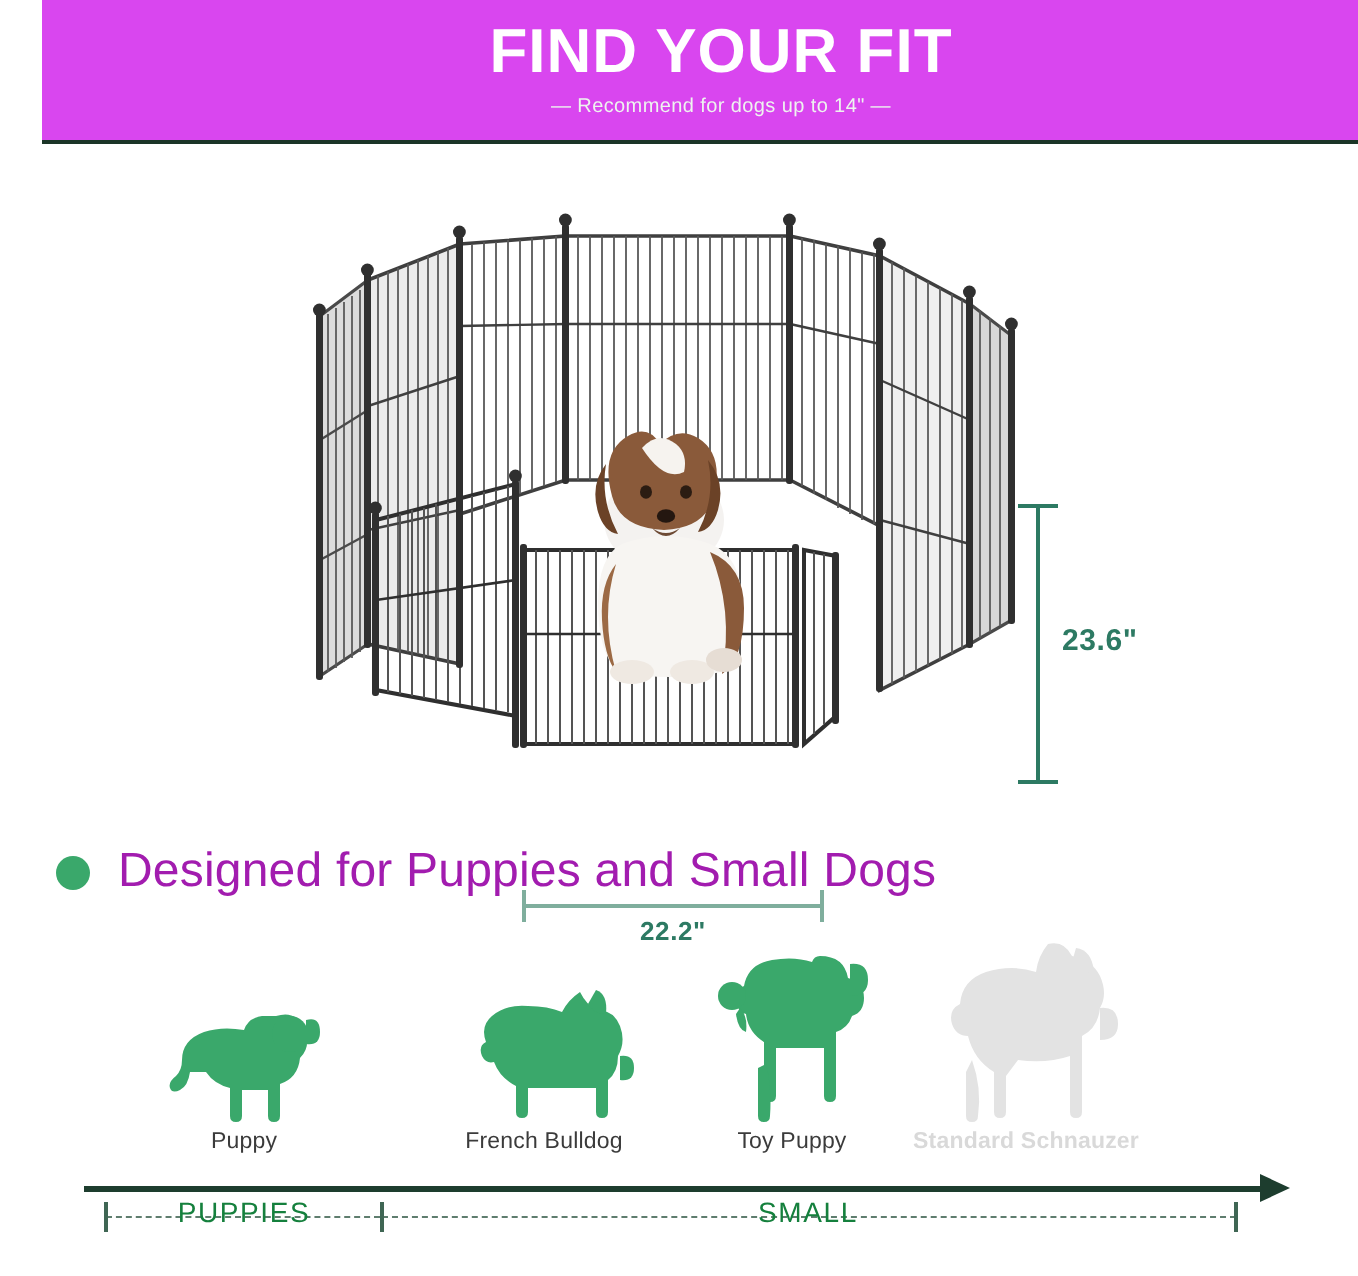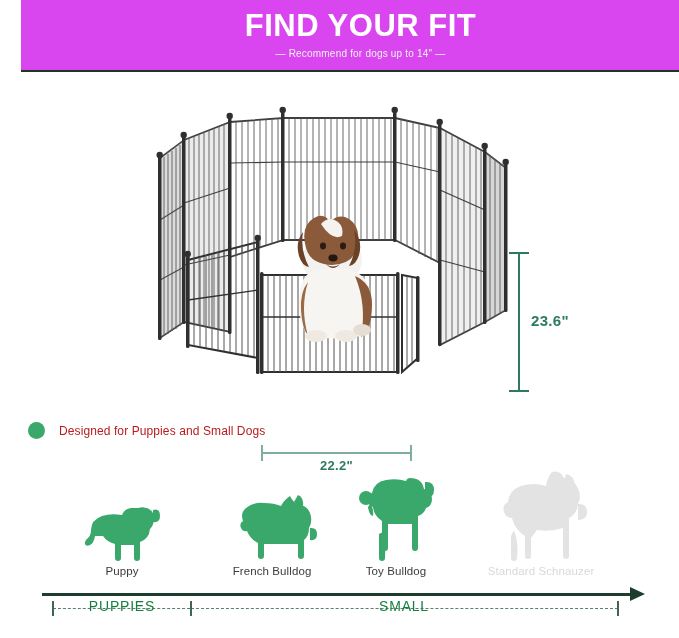--- a/index.html
+++ b/index.html
@@ -137,22 +137,22 @@
   }
   .feature-dot {
     width: 17px;
     height: 17px;
     border-radius: 50%;
     background: #3aa86b;
     flex: 0 0 auto;
   }
   .feature-text {
     margin-left: 14px;
-    color: #b91c1c;
-    font-size: 12px;
+    color: #a21caf;
+    font-size: 24px;
     font-weight: normal;
     letter-spacing: 0.1px;
     white-space: nowrap;
   }
 
   
   .dogs {
     position: absolute;
     left: 0;
     top: 470px;
@@ -491,24 +491,24 @@
     <div class="dog-cell" style="left:321px;">
       <div class="dog-art">
         <svg width="86" height="86" viewBox="0 0 86 86">
           <path d="M57 2 q12 0 14 11 q8 2 8 10 q0 7 -6 9 q-2 6 -8 8 l0 32 q0 3 -3 3 q-3 0 -3 -3 l0 -24 l-24 0 l0 24 q0 3 -3 3 q-3 0 -3 -3 l0 -27 q-8 -5 -9 -14 q-4 -1 -5 -6 q-1 -6 4 -8 q2 -11 14 -13 q11 -2 20 1 q1 -3 4 -3 z" fill="#3aa86b"></path>
           <circle cx="13" cy="22" r="7" fill="#3aa86b"></circle>
           <path d="M17 28 q4 4 3 12 q-4 -1 -5 -9 z" fill="#3aa86b"></path>
           <path d="M72 6 q9 -1 9 8 q0 8 -9 8 z" fill="#3aa86b"></path>
           <path d="M30 56 q3 12 2 26 q0 3 -3 3 q-3 0 -3 -3 l0 -24 z" fill="#3aa86b"></path>
         </svg>
       </div>
-      <div class="dog-label">Toy Bulldog</div>
+      <div class="dog-label">Toy Puppy</div>
     </div>
 
-    <div class="dog-cell muted" style="left:466px;">
+    <div class="dog-cell muted" style="left:438px;font-weight:bold;">
       <div class="dog-art">
         <svg width="98" height="92" viewBox="0 0 98 92">
           <path d="M60 2 q8 -2 12 6 q10 2 14 10 q4 9 0 16 q-1 10 -9 14 l0 38 q0 3 -3 3 q-3 0 -3 -3 l0 -28 q-12 4 -26 2 l-6 8 l0 18 q0 3 -3 3 q-3 0 -3 -3 l0 -20 q-10 -6 -13 -18 q-6 0 -8 -6 q-2 -7 4 -10 q1 -12 13 -16 q13 -4 25 0 q1 -8 6 -14 z" fill="#e3e3e3"></path>
           <path d="M74 4 q8 1 9 12 q-7 1 -11 -5 z" fill="#e3e3e3"></path>
           <path d="M86 34 q9 -1 9 8 q0 8 -9 8 z" fill="#e3e3e3"></path>
           <path d="M22 60 q5 14 3 28 q0 3 -3 3 q-3 0 -3 -3 l0 -22 z" fill="#e3e3e3"></path>
         </svg>
       </div>
       <div class="dog-label">Standard Schnauzer</div>
     </div>

